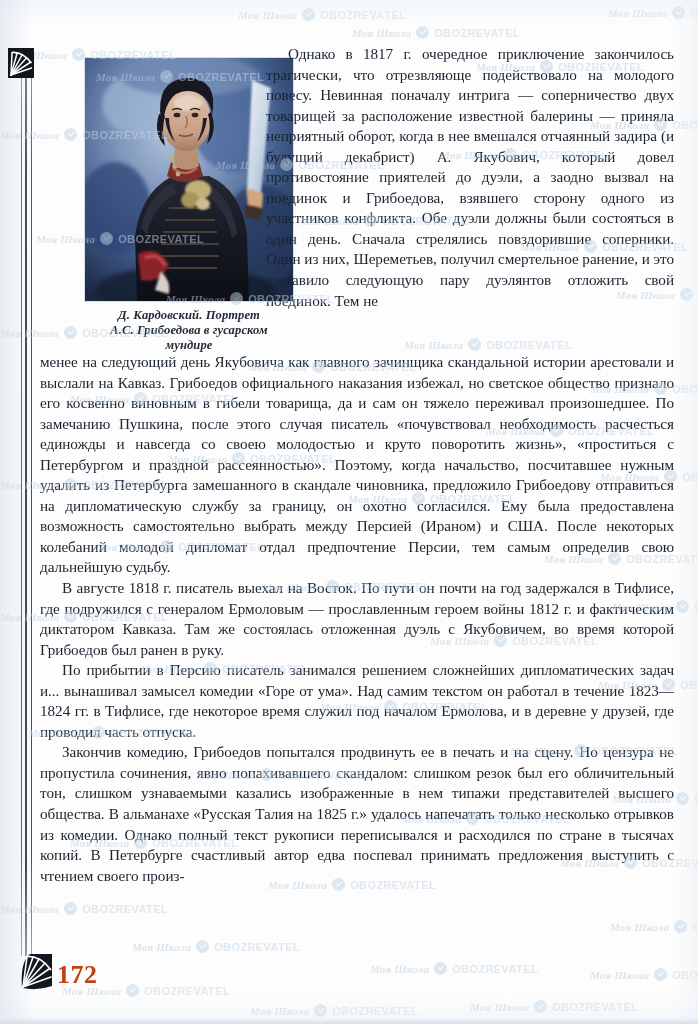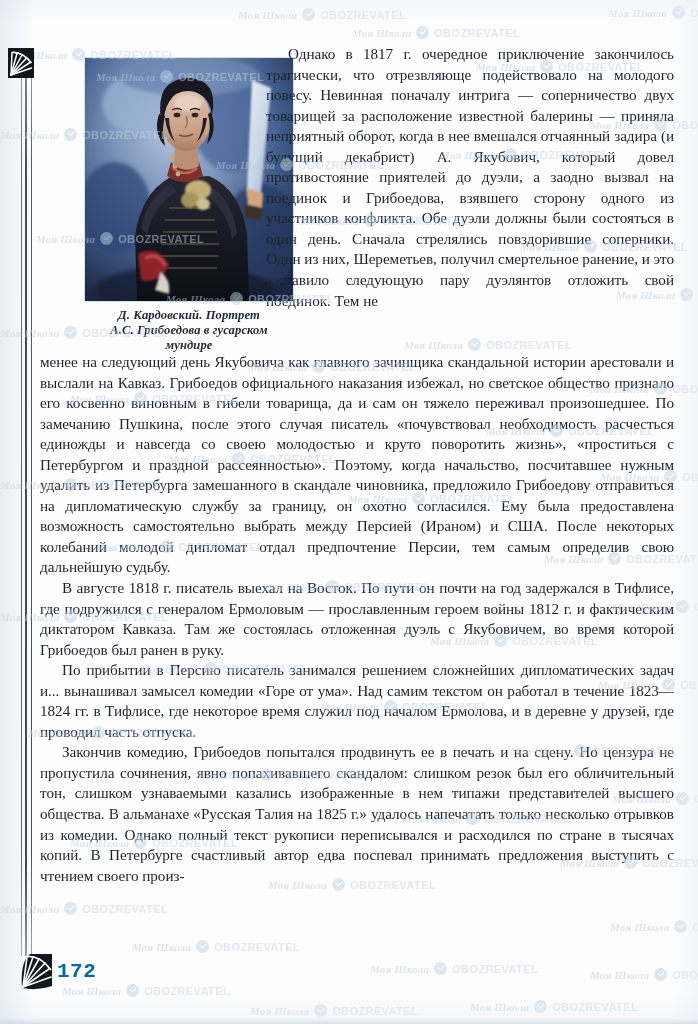--- a/index.html
+++ b/index.html
@@ -182,24 +182,24 @@
   }
   p.body + p.body {
     margin-top: 0px;
   }
 
   
   .page-number {
     position: absolute;
     left: 57px;
     top: 960px;
-    font-family: Liberation Mono, monospace;
+    font-family: Liberation Serif, serif;
     font-weight: bold;
-    font-size: 21px;
-    color: #0369a1;
+    font-size: 26px;
+    color: #c2410c;
     letter-spacing: 0.5px;
     z-index: 6;
   }
 
   
   .scan-edge {
     position: absolute;
     left: 0;
     right: 0;
     bottom: 0;

